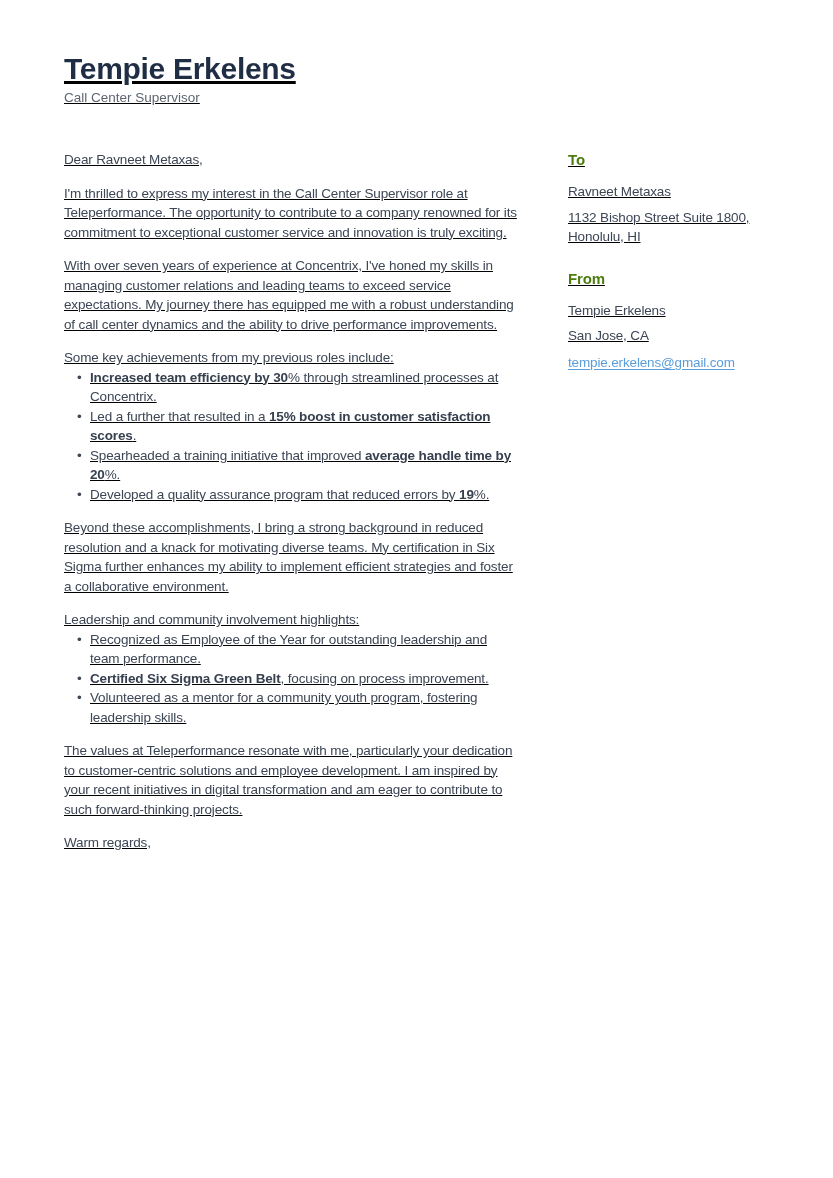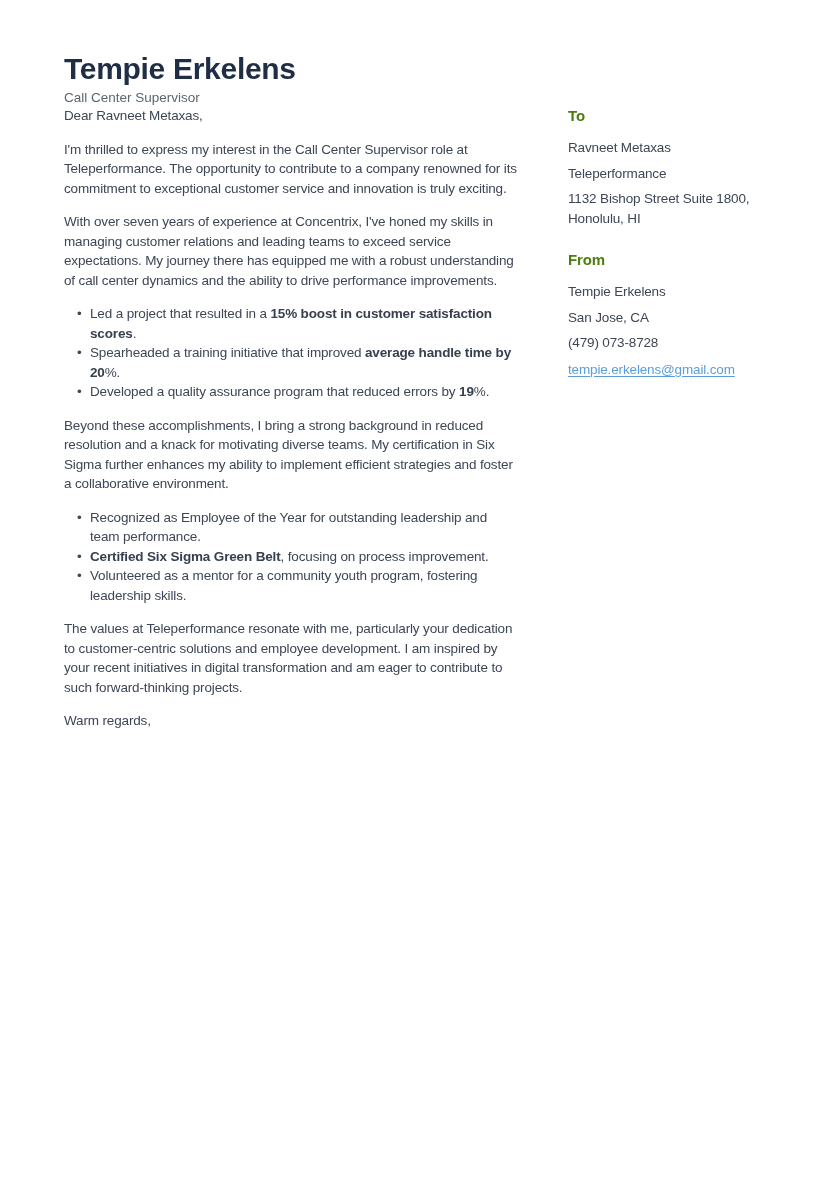--- a/index.html
+++ b/index.html
@@ -13,39 +13,41 @@
     font-family: "Liberation Sans", sans-serif;
     -webkit-font-smoothing: antialiased;
   }
   .page {
     box-sizing: border-box;
     width: 833px;
     height: 1178px;
     padding: 52px 63px 0 64px;
     background: #ffffff;
     overflow: hidden;
+    text-decoration: underline;
   }
   
   .page-header h1 {
     margin: 0;
     font-size: 30px;
     line-height: 34px;
     font-weight: 700;
     letter-spacing: -0.3px;
     color: #1f2e45;
   }
   .role-subtitle {
     margin-top: 3px;
     font-size: 13.5px;
     line-height: 17px;
     color: #5d6570;
   }
   
   .columns {
     display: flex;
+    margin-top: 44px;
     justify-content: space-between;
   }
   .letter-col {
     flex: 0 0 456px;
     width: 456px;
     font-size: 13.5px;
     line-height: 19.5px;
     letter-spacing: -0.15px;
     color: #3d4655;
   }
@@ -116,49 +118,50 @@
     <h1>Tempie Erkelens</h1>
     <div class="role-subtitle">Call Center Supervisor</div>
   </header>
 
   <div class="columns">
 
     <main class="letter-col" id="letter-body">
         <p><span>Dear Ravneet Metaxas,</span></p>
         <p><span>I'm thrilled to express my interest in the Call Center Supervisor role at Teleperformance. The opportunity to contribute to a company renowned for its commitment to exceptional customer service and innovation is truly exciting.</span></p>
         <p><span>With over seven years of experience at Concentrix, I've honed my skills in managing customer relations and leading teams to exceed service expectations. My journey there has equipped me with a robust understanding of call center dynamics and the ability to drive performance improvements.</span></p>
+        <p class="list-intro">Some key achievements from my previous roles include:</p>
         <ul>
-          <li><span>Led a project that resulted in a </span><b>15% boost in customer satisfaction scores</b><span>.</span></li>
+          <li><b>Increased team efficiency by 30</b><span>% through streamlined processes at Concentrix.</span></li>
+          <li><span>Led a further that resulted in a </span><b>15% boost in customer satisfaction scores</b><span>.</span></li>
           <li><span>Spearheaded a training initiative that improved </span><b>average handle time by 20</b><span>%.</span></li>
           <li><span>Developed a quality assurance program that reduced errors by </span><b>19</b><span>%.</span></li>
         </ul>
         <p><span>Beyond these accomplishments, I bring a strong background in reduced resolution and a knack for motivating diverse teams. My certification in Six Sigma further enhances my ability to implement efficient strategies and foster a collaborative environment.</span></p>
+        <p class="list-intro">Leadership and community involvement highlights:</p>
         <ul>
           <li><span>Recognized as Employee of the Year for outstanding leadership and team performance.</span></li>
           <li><b>Certified Six Sigma Green Belt</b><span>, focusing on process improvement.</span></li>
           <li><span>Volunteered as a mentor for a community youth program, fostering leadership skills.</span></li>
         </ul>
         <p><span>The values at Teleperformance resonate with me, particularly your dedication to customer-centric solutions and employee development. I am inspired by your recent initiatives in digital transformation and am eager to contribute to such forward-thinking projects.</span></p>
         <p><span>Warm regards,</span></p>
       </main>
 
     <aside class="aside-col">
       <section class="aside-section to-section">
         <h2>To</h2>
         <div>
             <div class="line">Ravneet Metaxas</div>
-            <div class="line">Teleperformance</div>
             <div class="line">1132 Bishop Street Suite 1800, Honolulu, HI</div>
           </div>
       </section>
       <section class="aside-section from-section">
         <h2>From</h2>
         <div>
             <div class="line">Tempie Erkelens</div>
             <div class="line">San Jose, CA</div>
-            <div class="line">(479) 073-8728</div>
           </div>
         <a class="email-link" href="#">tempie.erkelens@gmail.com</a>
       </section>
     </aside>
 
   </div>
 </div>
 
 </body></html>

